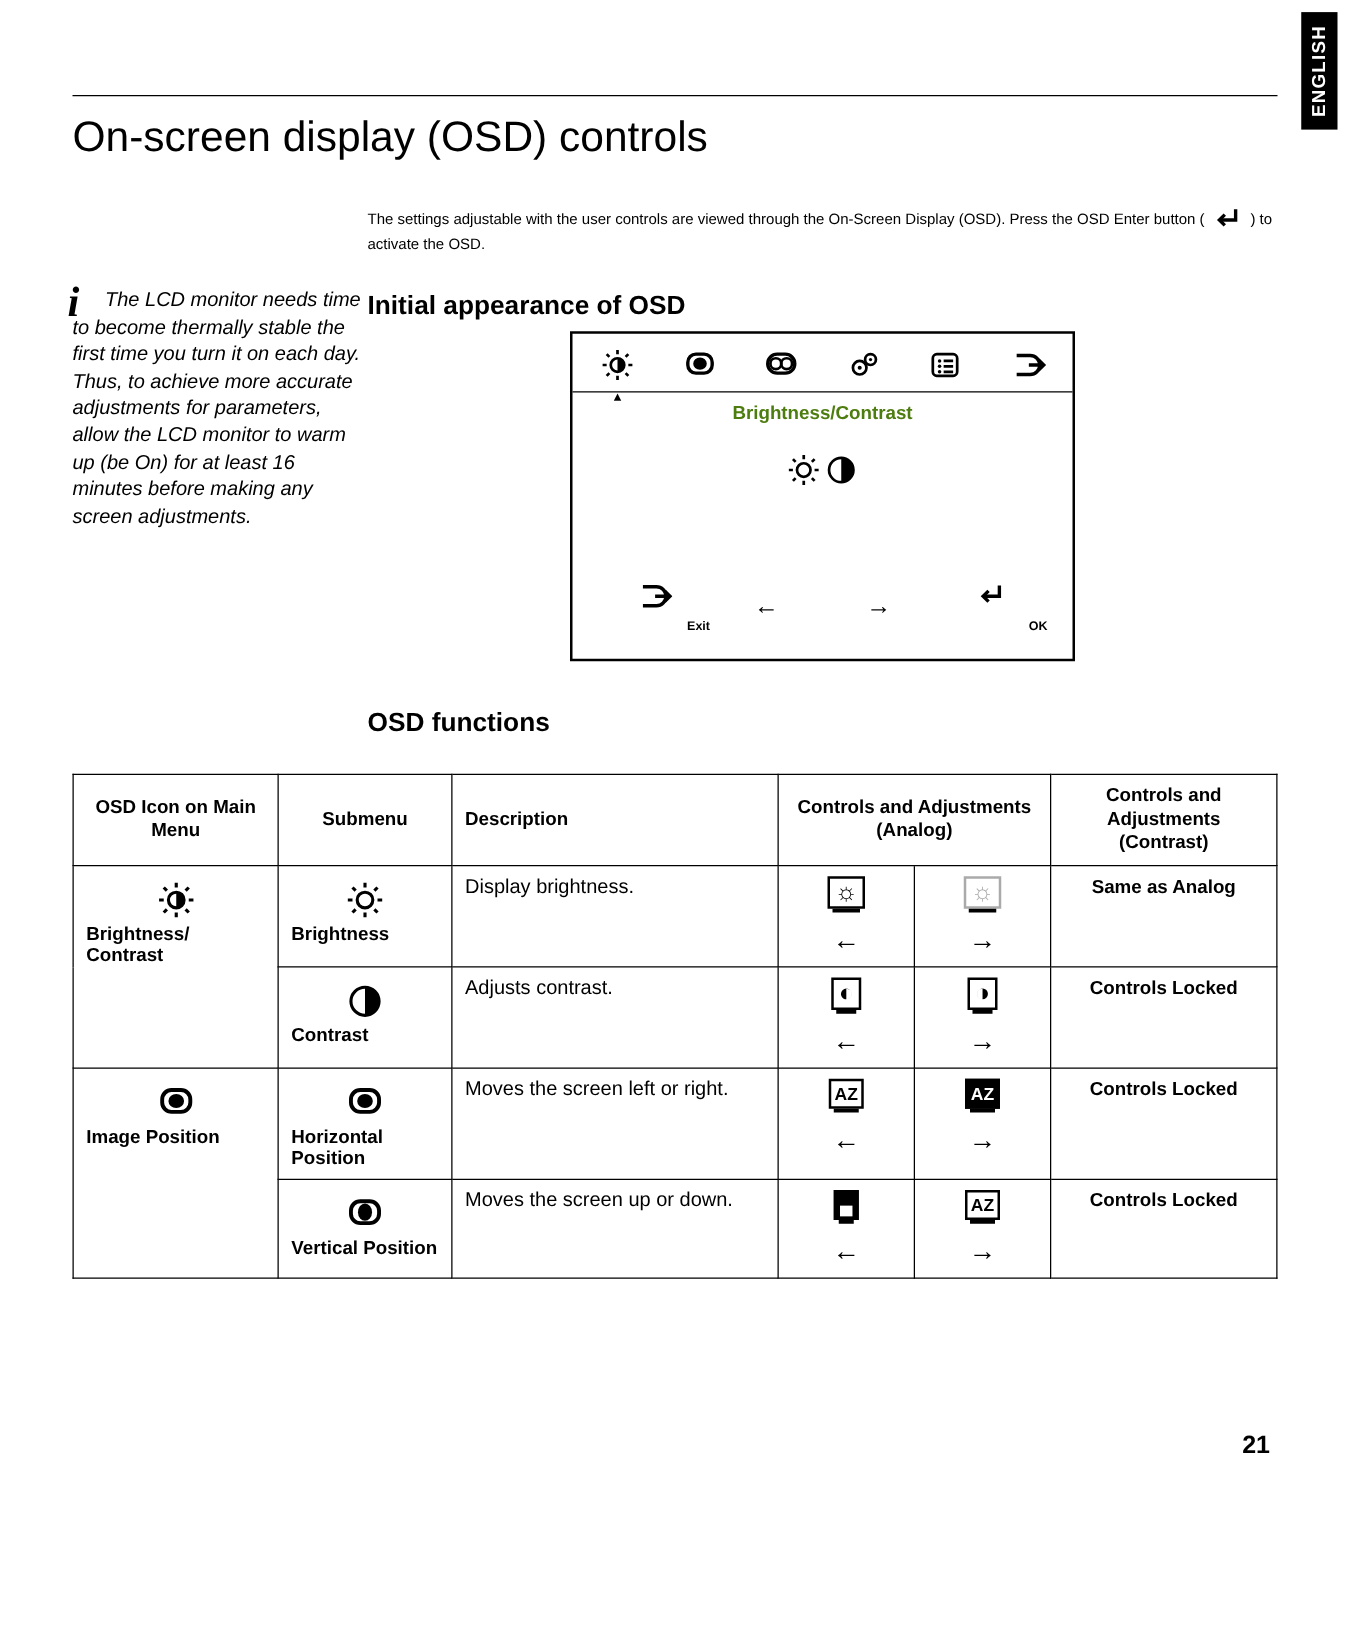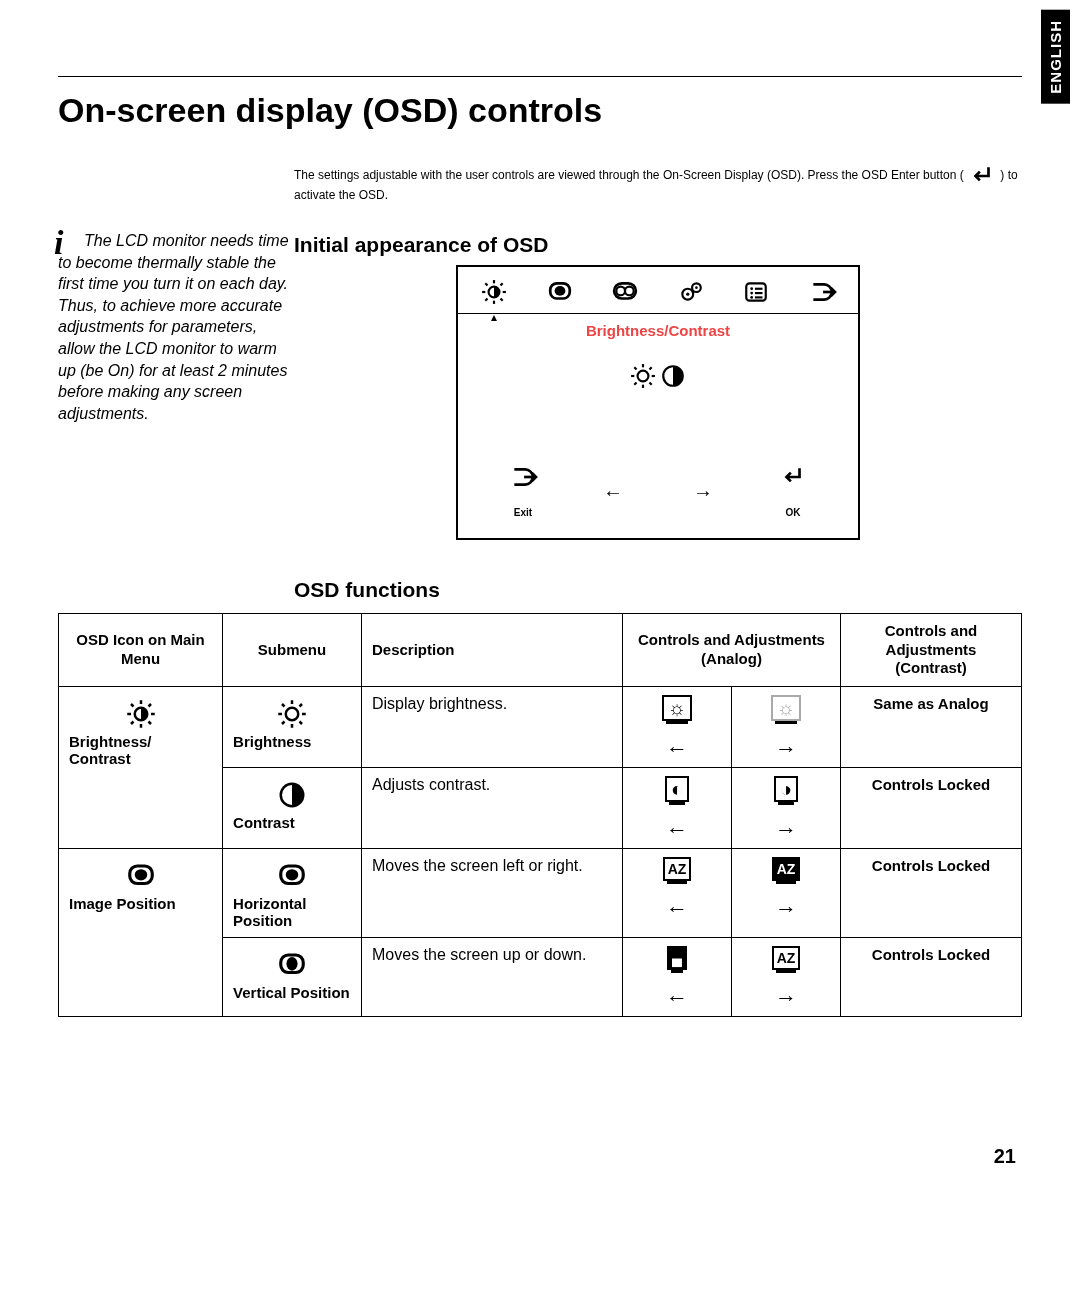--- a/index.html
+++ b/index.html
@@ -31,21 +31,21 @@
     padding: 10px 6px;
     text-align: center;
   }
   .rule {
     border: none;
     border-top: 1.5px solid #000;
     margin: 52px 0 14px 0;
   }
   h1 {
     font-size: 34px;
-    font-weight: bold;
+    font-weight: normal;
     margin: 12px 0 30px 0;
   }
   .two-col {
     display: grid;
     grid-template-columns: 232px 1fr;
     column-gap: 4px;
   }
   .sidenote {
     font-style: italic;
     font-size: 16px;
@@ -111,21 +111,21 @@
     transform: translateX(-50%);
     bottom: -18px;
     font-size: 12px;
     color: #000;
   }
   .osd-body {
     text-align: center;
     padding: 8px 0 14px 0;
   }
   .osd-body .label {
-    color: #ef4444;
+    color: #4d7c0f;
     font-weight: bold;
     font-size: 15px;
     margin-bottom: 20px;
   }
   .osd-body .row-icons {
     font-size: 26px;
     letter-spacing: 28px;
     margin-bottom: 70px;
   }
   .osd-foot {
@@ -136,28 +136,29 @@
     align-items: center;
   }
   .osd-foot .cell {
     text-align: center;
     position: relative;
   }
   .osd-foot .sub {
     display: block;
     font-size: 10px;
     font-weight: bold;
-    margin-top: 17px;
+    margin-top: 6px;
+    text-align: right;
   }
 
   
   table.functions {
     border-collapse: collapse;
     width: 100%;
-    margin-top: 3px;
+    margin-top: 20px;
     font-size: 16px;
     border-radius: 19px;
   }
   table.functions th, table.functions td {
     border: 1.5px solid #000;
     padding: 8px 10px;
     vertical-align: top;
   }
   table.functions th {
     font-weight: bold;
@@ -303,21 +304,21 @@
 <div class="page">
   <div class="lang-tab">ENGLISH</div>
   <hr class="rule">
   <h1>On-screen display (OSD) controls</h1>
 
   <div class="two-col">
 
     <div class="sidenote">
       <span class="i-icon">i</span>
       <span class="first">The LCD monitor needs time to become thermally</span>
-      <span>stable the first time you turn it on each day. Thus, to achieve more accurate adjustments for parameters, allow the LCD monitor to warm up (be On) for at least 2 minutes before making any screen adjustments.</span>
+      <span>stable the first time you turn it on each day. Thus, to achieve more accurate adjustments for parameters, allow the LCD monitor to warm up (be On) for at least 16 minutes before making any screen adjustments.</span>
     </div>
 
     <div>
       <p class="intro">
         <span>The settings adjustable with the user controls are viewed through the On-Screen Display (OSD). Press the OSD Enter button (</span>
         <span class="enter-glyph"><svg class="ico" viewBox="0 0 24 24">
               <use href="#i-enter"></use>
             </svg></span>
         <span>) to activate the OSD.</span>
       </p>

